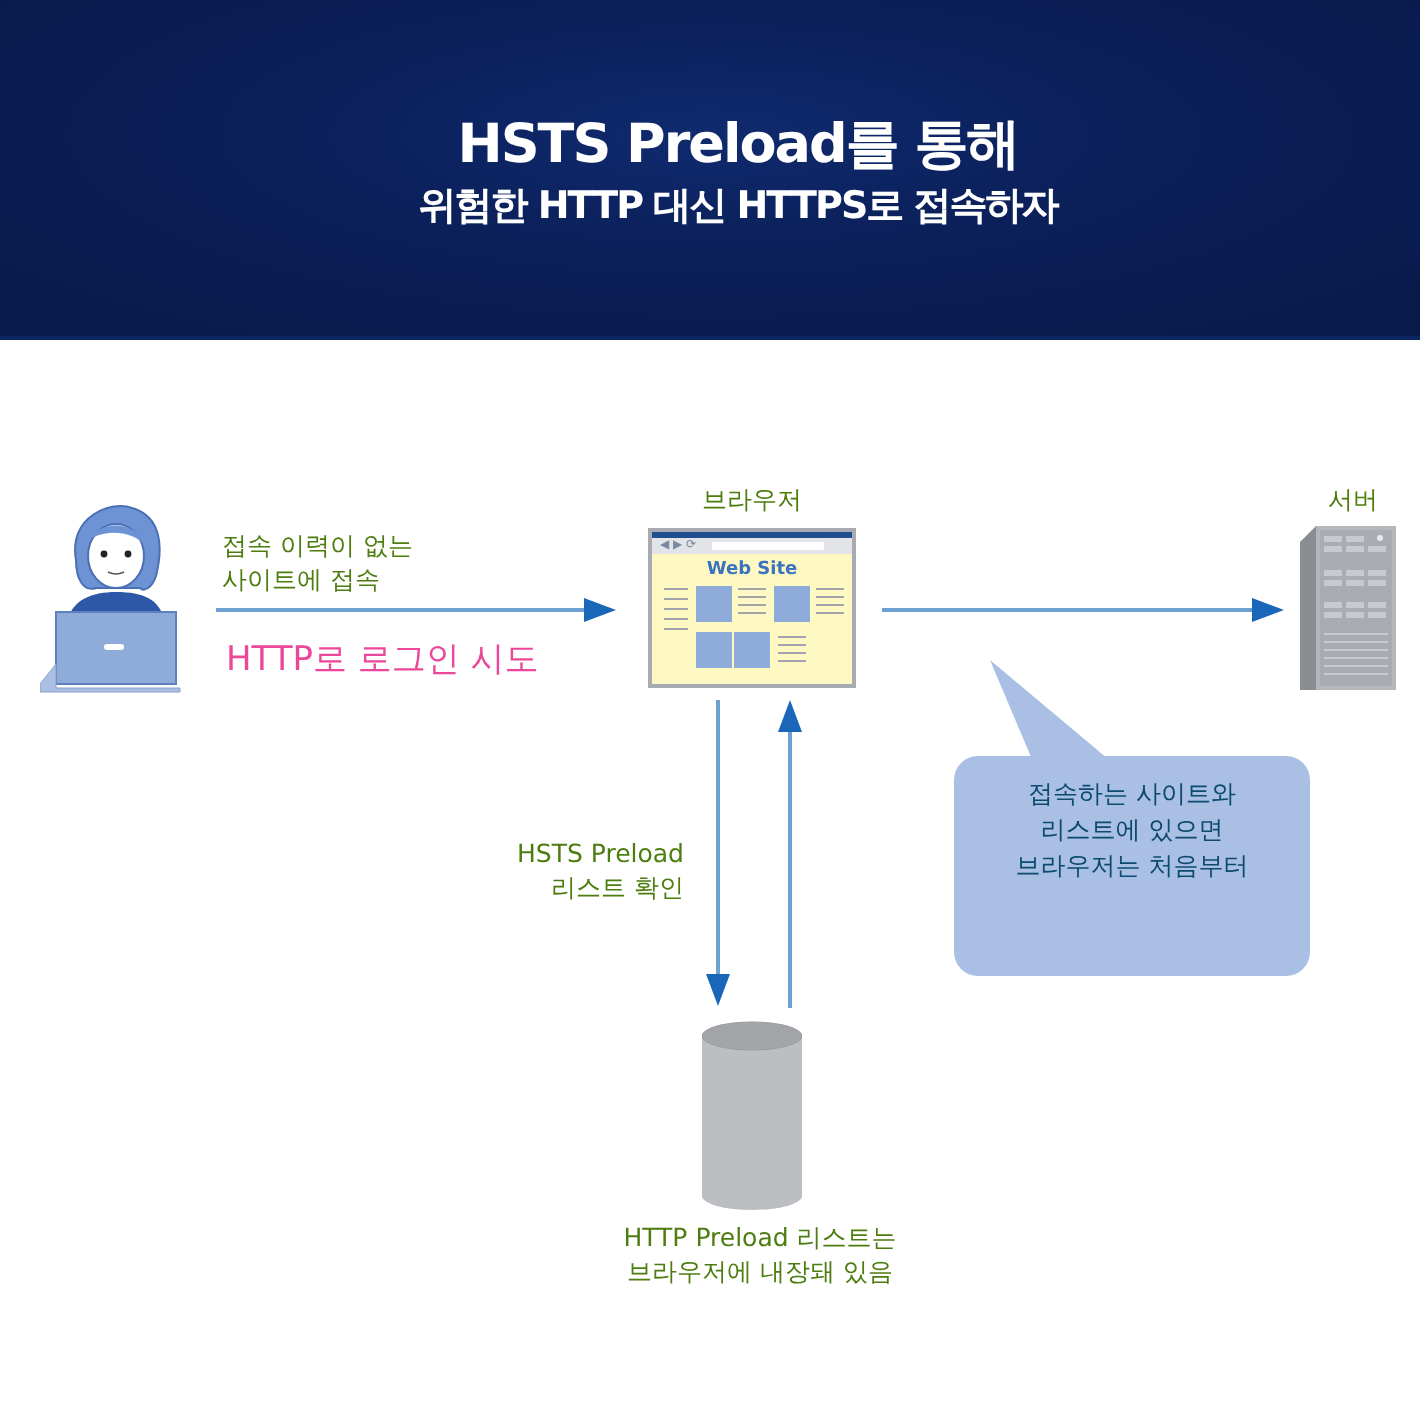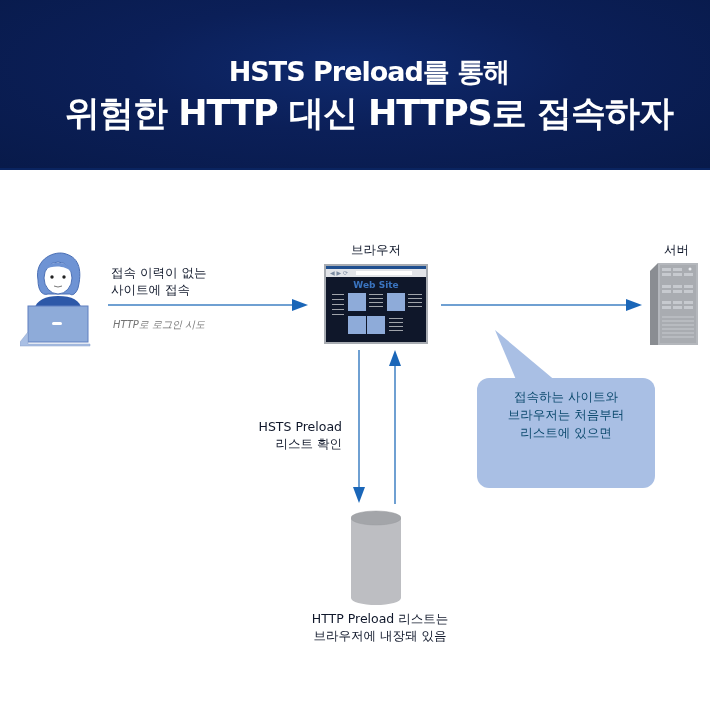--- a/index.html
+++ b/index.html
@@ -14,41 +14,41 @@
       background: radial-gradient(ellipse at 50% 40%, #0f2a6e 0%, #0b1f58 45%, #081a4a 100%);
       border-bottom: 2px solid #0a2460;
     }
     .banner .title {
       position: absolute; left: 0; right: 0; text-align: center;
       color: #ffffff; font-weight: bold; letter-spacing: -1px;
       font-family: "DejaVu Sans", "Liberation Sans", sans-serif;
       padding-left: 28px;
     }
     .title.l1 { top: 54px; font-size: 27px; }
-    .title.l2 { top: 90px; font-size: 35px; }
+    .title.l2 { top: 90px; font-size: 19px; }
 
     .abs { position: absolute; }
-    .label { font-size: 12.5px; color: #0f172a; line-height: 17px; }
-    .blue-label { color: #737373; font-size: 10px; font-style: italic; }
+    .label { font-size: 12.5px; color: #4d7c0f; line-height: 17px; }
+    .blue-label { color: #ec4899; font-size: 17px; }
 
     .hline { position: absolute; height: 2px; background: #6fa0d2; }
     .vline { position: absolute; width: 2px; background: #6fa0d2; }
     .arrow-r { position: absolute; width: 0; height: 0;
       border-top: 6px solid transparent; border-bottom: 6px solid transparent;
       border-left: 16px solid #1a66b8; }
     .arrow-d { position: absolute; width: 0; height: 0;
       border-left: 6px solid transparent; border-right: 6px solid transparent;
       border-top: 16px solid #1a66b8; }
     .arrow-u { position: absolute; width: 0; height: 0;
       border-left: 6px solid transparent; border-right: 6px solid transparent;
       border-bottom: 16px solid #1a66b8; }
 
     .browser {
       position: absolute; left: 324px; top: 264px; width: 104px; height: 80px;
-      background: #0f172a; border: 2px solid #a8acb2; box-sizing: border-box;
+      background: #fef9c3; border: 2px solid #a8acb2; box-sizing: border-box;
     }
     .browser .topbar { position: absolute; left: 0; top: 0; right: 0; height: 3px; background: #1f4f8f; }
     .browser .navbar { position: absolute; left: 0; top: 3px; right: 0; height: 8px; background: #e2e4e8; }
     .browser .url { position: absolute; left: 30px; top: 5px; width: 56px; height: 4px; background: #fff; }
     .browser .nav-ic { position: absolute; left: 4px; top: 3px; font-size: 6px; color: #7a8aa0; line-height: 8px; }
     .browser .site-title { position: absolute; left: 0; right: 0; top: 14px; text-align: center; font-size: 9px; color: #3a74c0; font-weight: bold; }
     .blk { position: absolute; background: #8eabd9; }
     .txtl { position: absolute; height: 1px; background: #a0a4aa; }
 
     .server {
@@ -175,22 +175,22 @@
     </g>
   </svg>
 </div>
 
 <svg class="abs" style="left:495px; top:330px;" width="70" height="60" viewBox="0 0 70 60">
   <path d="M0 0 L22 52 L62 52 Z" fill="#a9bfe4"></path>
 </svg>
 <div class="bubble"></div>
 <div class="bubble-text">
   <div>접속하는 사이트와</div>
+  <div>리스트에 있으면</div>
   <div>브라우저는 처음부터</div>
-  <div>리스트에 있으면</div>
 </div>
 
 <div class="vline" style="left:358px; top:350px; height:140px;"></div>
 <div class="arrow-d" style="left:353px; top:487px;"></div>
 <div class="vline" style="left:394px; top:362px; height:142px;"></div>
 <div class="arrow-u" style="left:389px; top:350px;"></div>
 
 <div class="abs label" style="left:250px; top:418px; width:92px; text-align:right;">
   <div>HSTS Preload</div>
   <div>리스트 확인</div>

